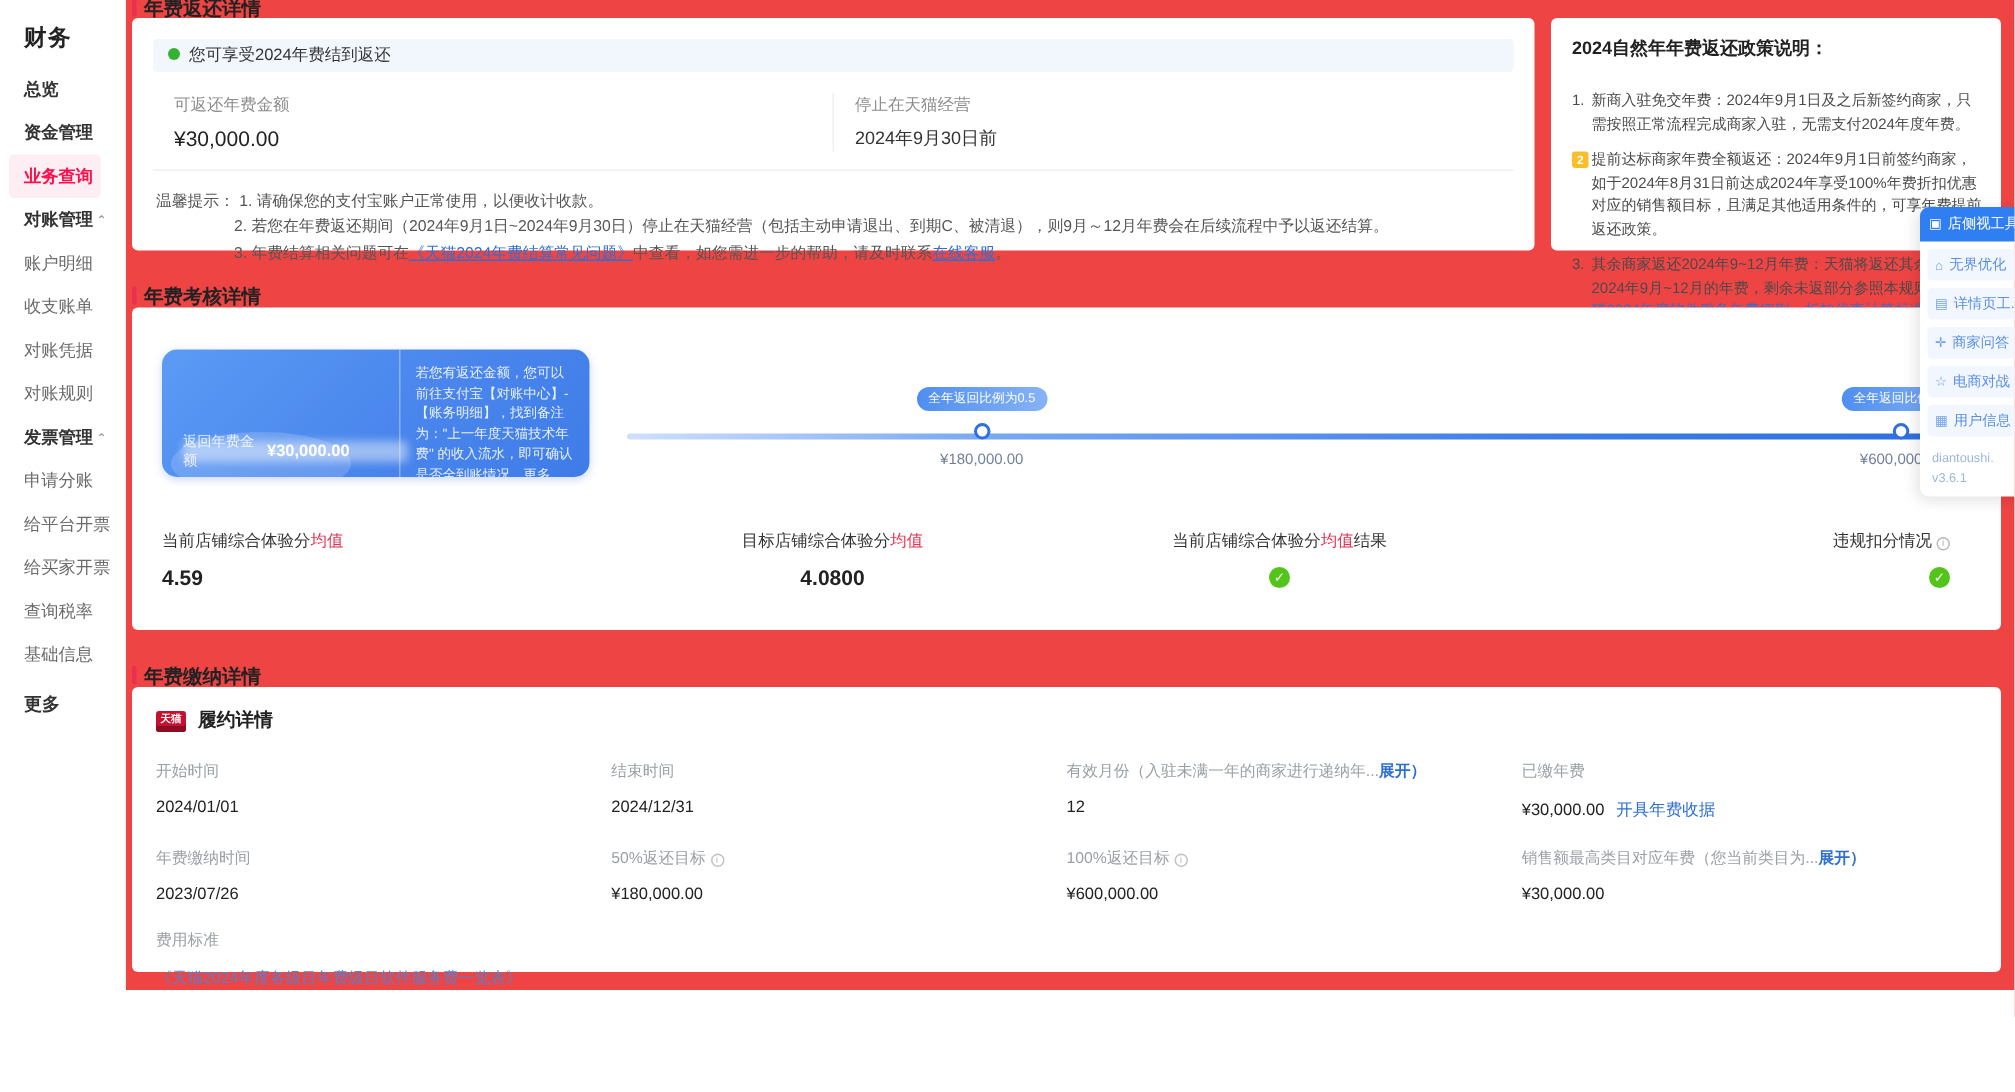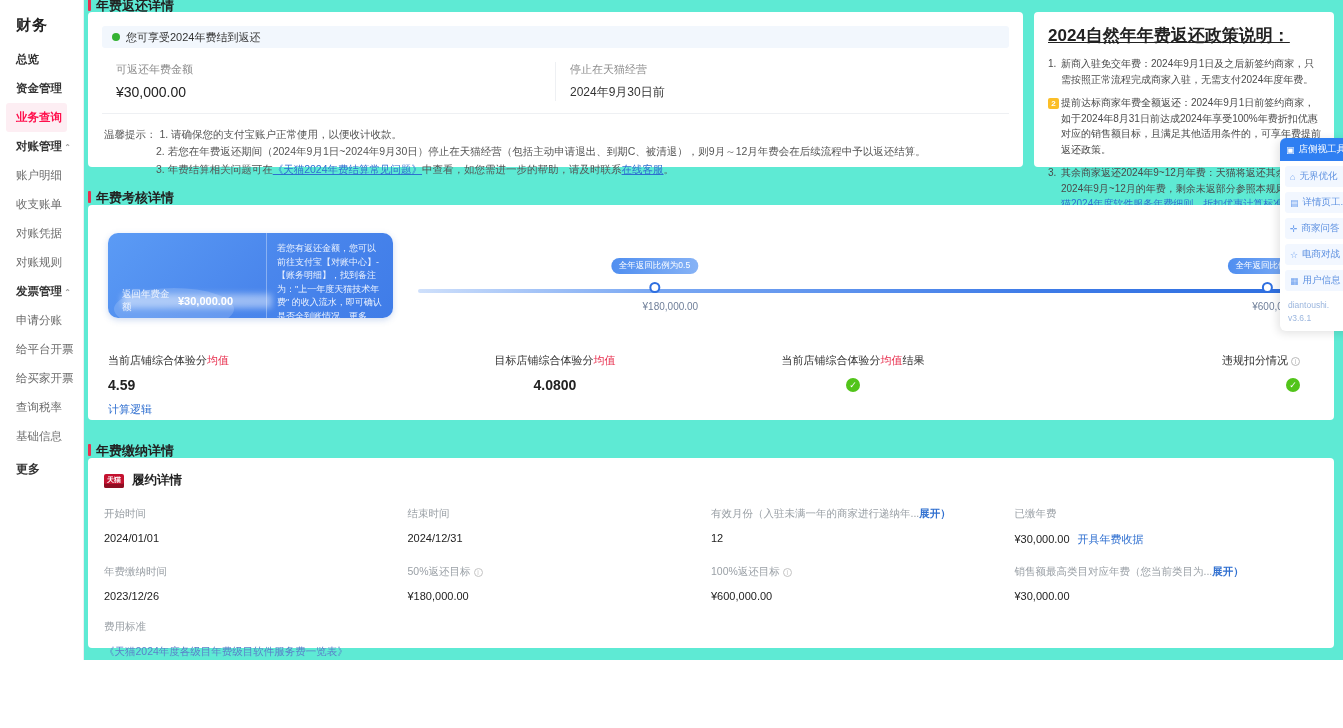--- a/index.html
+++ b/index.html
@@ -42,21 +42,21 @@
   .sb-item .caret {
     position: absolute; right: 12px; top: 50%; transform: translateY(-50%);
     font-size: 8px; color: #999;
   }
   .sb-more { font-size: 12px; font-weight: bold; color: #333; padding: 10px 0 6px 16px; }
 
   
   .main {
     position: absolute; left: 84px; top: 0;
     width: 1259px; height: 660px;
-    background: #5eead4;
+    background: #ef4444;
     overflow: hidden;
   }
   .section-title {
     font-size: 13px; font-weight: bold; color: #222;
     padding: 3px 0 6px 2px; margin-left: 0;
     position: relative; padding-left: 8px;
   }
   .section-title::before {
     content: ""; position: absolute; left: 0; top: 5px;
     width: 3px; height: 12px; background: #e8304f; border-radius: 1px;
@@ -98,21 +98,21 @@
   .tips .t-line.first { padding-left: 0; margin-top: 12px; }
   .tips .lnk-blue { color:#2f6fd0;text-decoration:underline; }
 
   
   .panel-policy {
     position: absolute; left: 950px; top: 12px;
     width: 300px; height: 155px;
     background: #fff; border-radius: 4px;
     padding: 12px 12px 0 14px;
   }
-  .policy-title { font-size: 17px; font-weight: bold; color: #222; margin-bottom: 9px; text-decoration: underline; }
+  .policy-title { font-size: 12px; font-weight: bold; color: #222; margin-bottom: 19px; }
   .policy-item {
     font-size: 10px; color: #4a4a4a; line-height: 1.55;
     margin-bottom: 8px; display: flex;
   }
   .policy-num { width: 13px; flex: 0 0 13px; color:#4a4a4a; }
   .policy-badge {
     width: 13px; flex: 0 0 13px; height: 11px;
   }
   .policy-badge i {
     display:inline-block; width: 11px; height: 11px; background:#fbbe28;
@@ -165,21 +165,21 @@
 
   
   .progress-wrap {
     position: absolute; left: 330px; top: 52px; right: 40px; height: 70px;
   }
   .prog-line {
     position: absolute; left: 0; top: 32px; height: 4px; width: 100%;
     border-radius: 2px;
     background: linear-gradient(90deg, #cfe0fb 0%, #7ca9f3 26%, #3f7ce8 70%, #2f6fe0 100%);
   }
-  .milestone { position: absolute; top: 0; transform: translateX(-50%); text-align: right; }
+  .milestone { position: absolute; top: 0; transform: translateX(-50%); text-align: center; }
   .ms-tag {
     display: inline-block;
     background: linear-gradient(90deg,#4f8ef0,#87b3f6);
     color: #fff; font-size: 8.5px; border-radius: 8px;
     padding: 2px 8px; white-space: nowrap;
   }
   .ms-dot {
     width: 11px; height: 11px; border-radius: 50%;
     background: #fff; border: 2.5px solid #2f6fe0;
     margin: 8px auto 0 auto; position: relative; z-index: 2;
@@ -357,21 +357,20 @@
         <div id="milestones">
             <div class="milestone" style="left: 27%;"><div class="ms-tag">全年返回比例为0.5</div><div class="ms-dot"></div><div class="ms-amt">¥180,000.00</div></div>
             <div class="milestone" style="left: 97%;"><div class="ms-tag">全年返回比例为1</div><div class="ms-dot"></div><div class="ms-amt">¥600,000.00</div></div>
           </div>
       </div>
 
       <div class="metric-row" id="metric-row">
           <div class="metric">
             <div class="m-label"><span>当前店铺综合体验分</span><span class="hl">均值</span></div>
             <div class="m-value">4.59</div>
-            <div class="m-link">计算逻辑</div>
           </div>
           <div class="metric">
             <div class="m-label"><span>目标店铺综合体验分</span><span class="hl">均值</span></div>
             <div class="m-value">4.0800</div>
           </div>
           <div class="metric">
             <div class="m-label"><span>当前店铺综合体验分</span><span class="hl">均值</span><span>结果</span></div>
             <div><span class="m-check">✓</span></div>
           </div>
           <div class="metric">
@@ -400,21 +399,21 @@
           <div class="pay-cell">
             <div class="pc-label">有效月份（入驻未满一年的商家进行递纳年...<span class="lnk">展开）</span></div>
             <div class="pc-value"><span>12</span></div>
           </div>
           <div class="pay-cell">
             <div class="pc-label">已缴年费</div>
             <div class="pc-value"><span>¥30,000.00</span><span class="lnk">开具年费收据</span></div>
           </div>
           <div class="pay-cell">
             <div class="pc-label">年费缴纳时间</div>
-            <div class="pc-value"><span>2023/12/26</span></div>
+            <div class="pc-value"><span>2023/07/26</span></div>
           </div>
           <div class="pay-cell">
             <div class="pc-label">50%返还目标<span class="pc-info">i</span></div>
             <div class="pc-value"><span>¥180,000.00</span></div>
           </div>
           <div class="pay-cell">
             <div class="pc-label">100%返还目标<span class="pc-info">i</span></div>
             <div class="pc-value"><span>¥600,000.00</span></div>
           </div>
           <div class="pay-cell">

